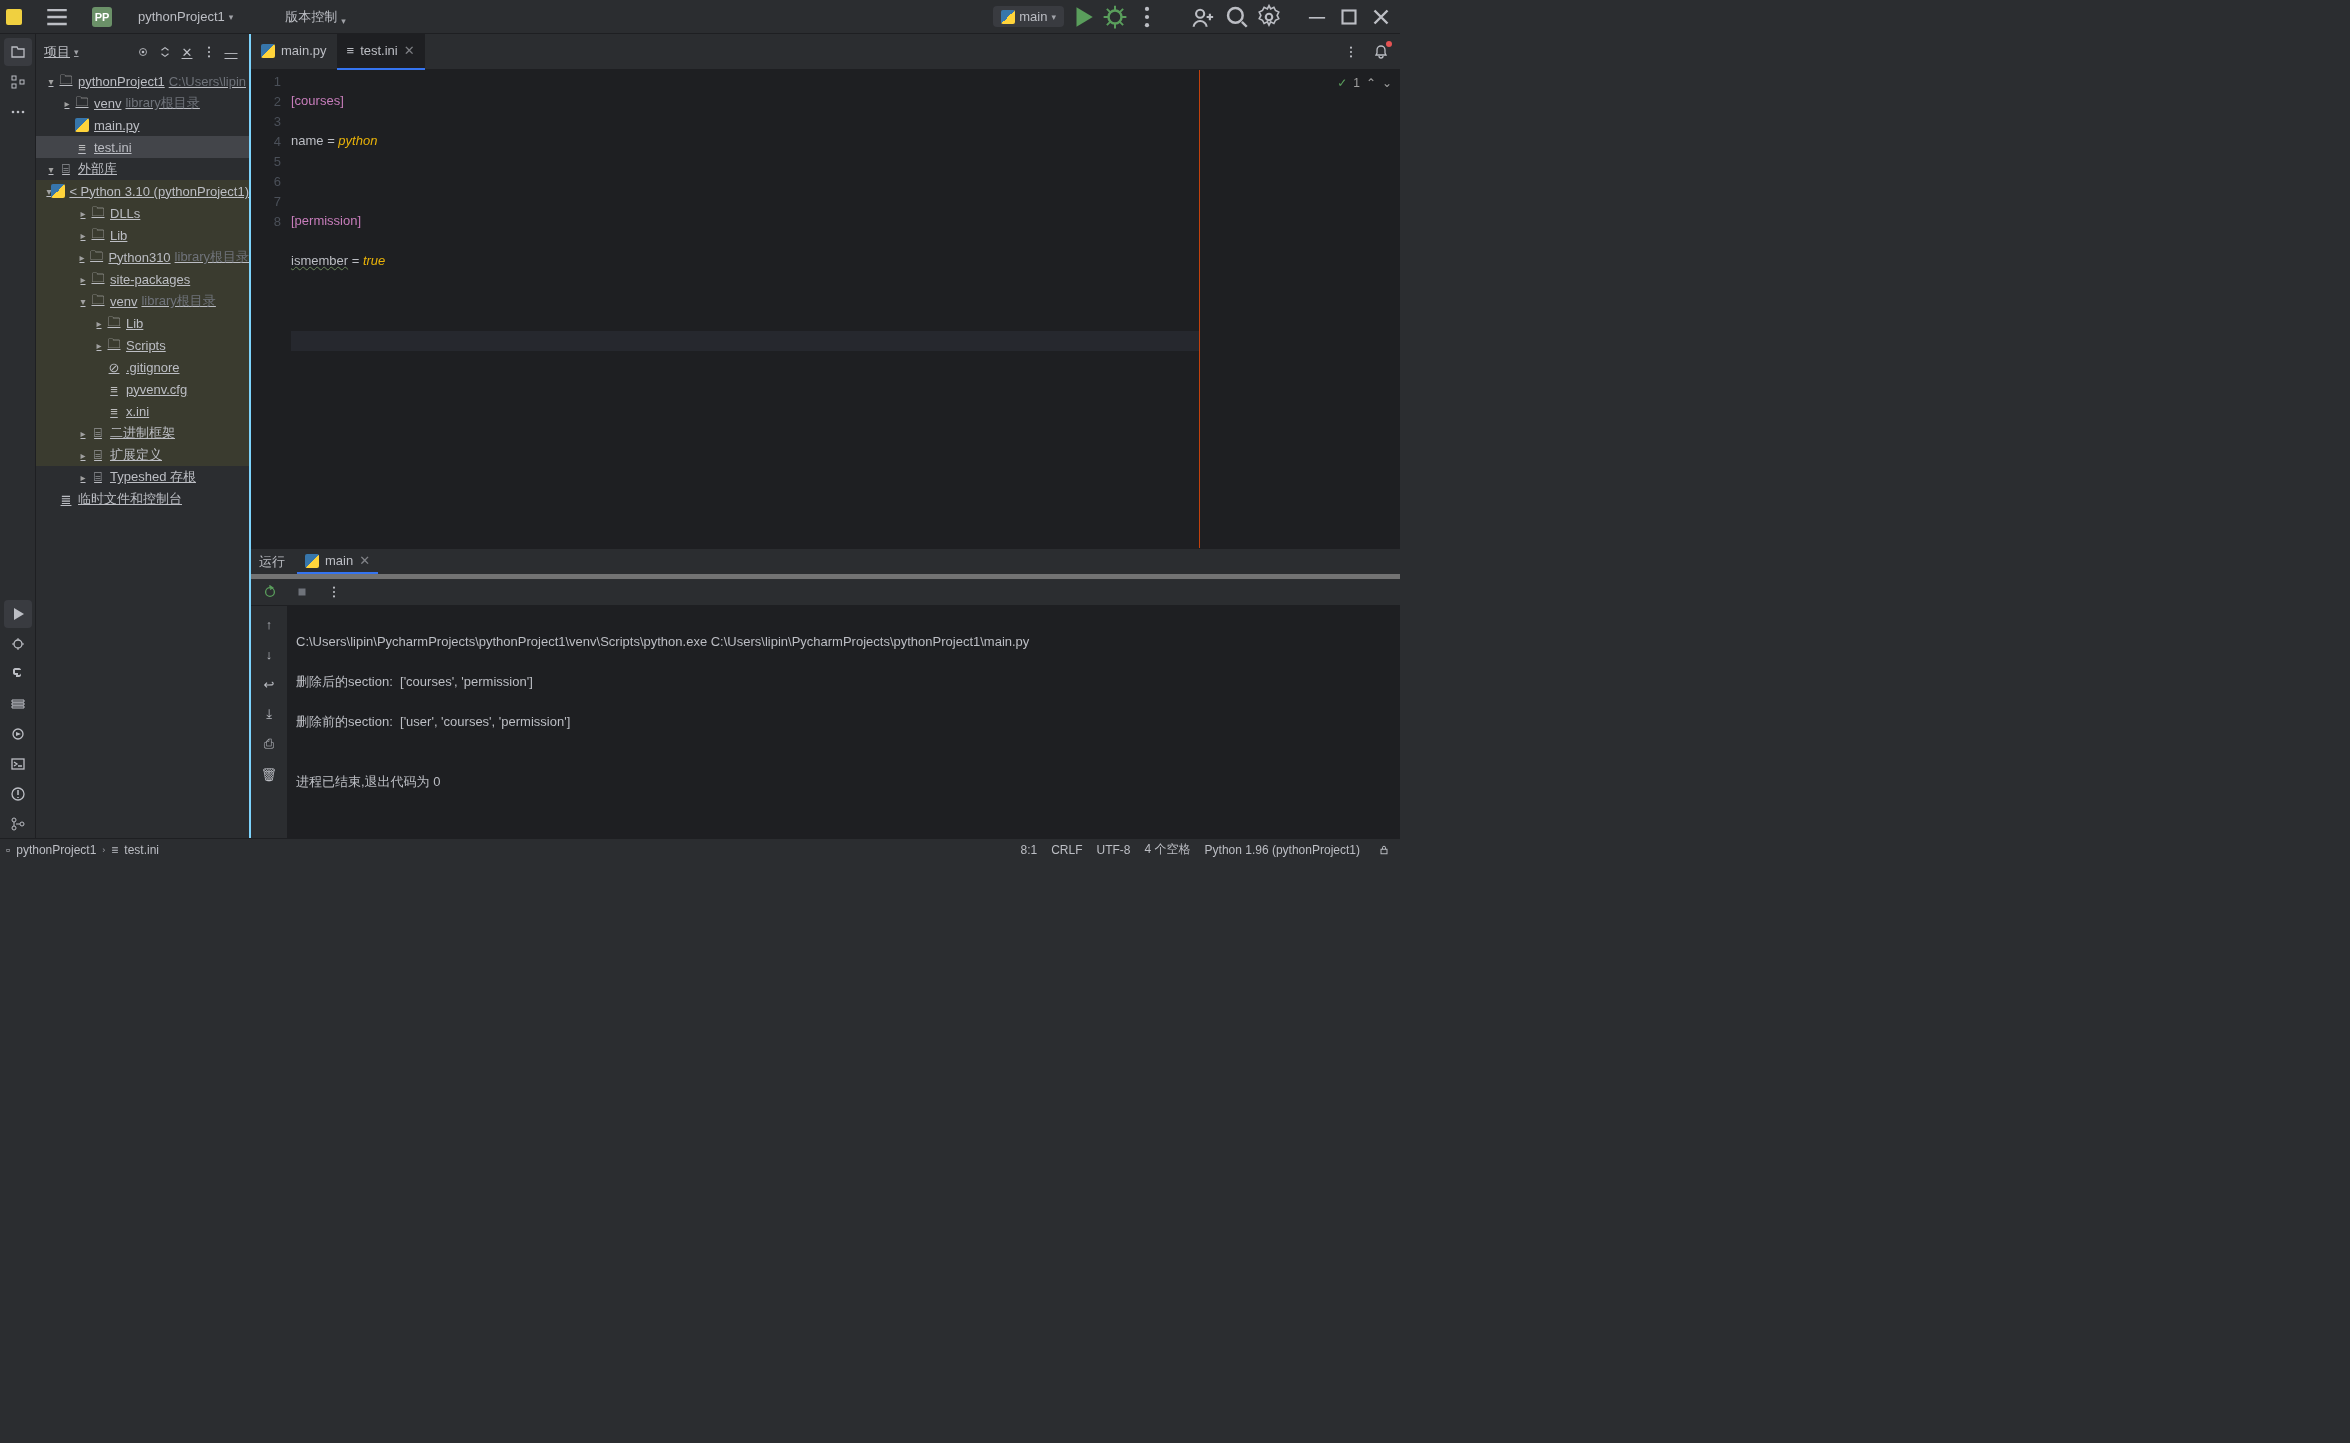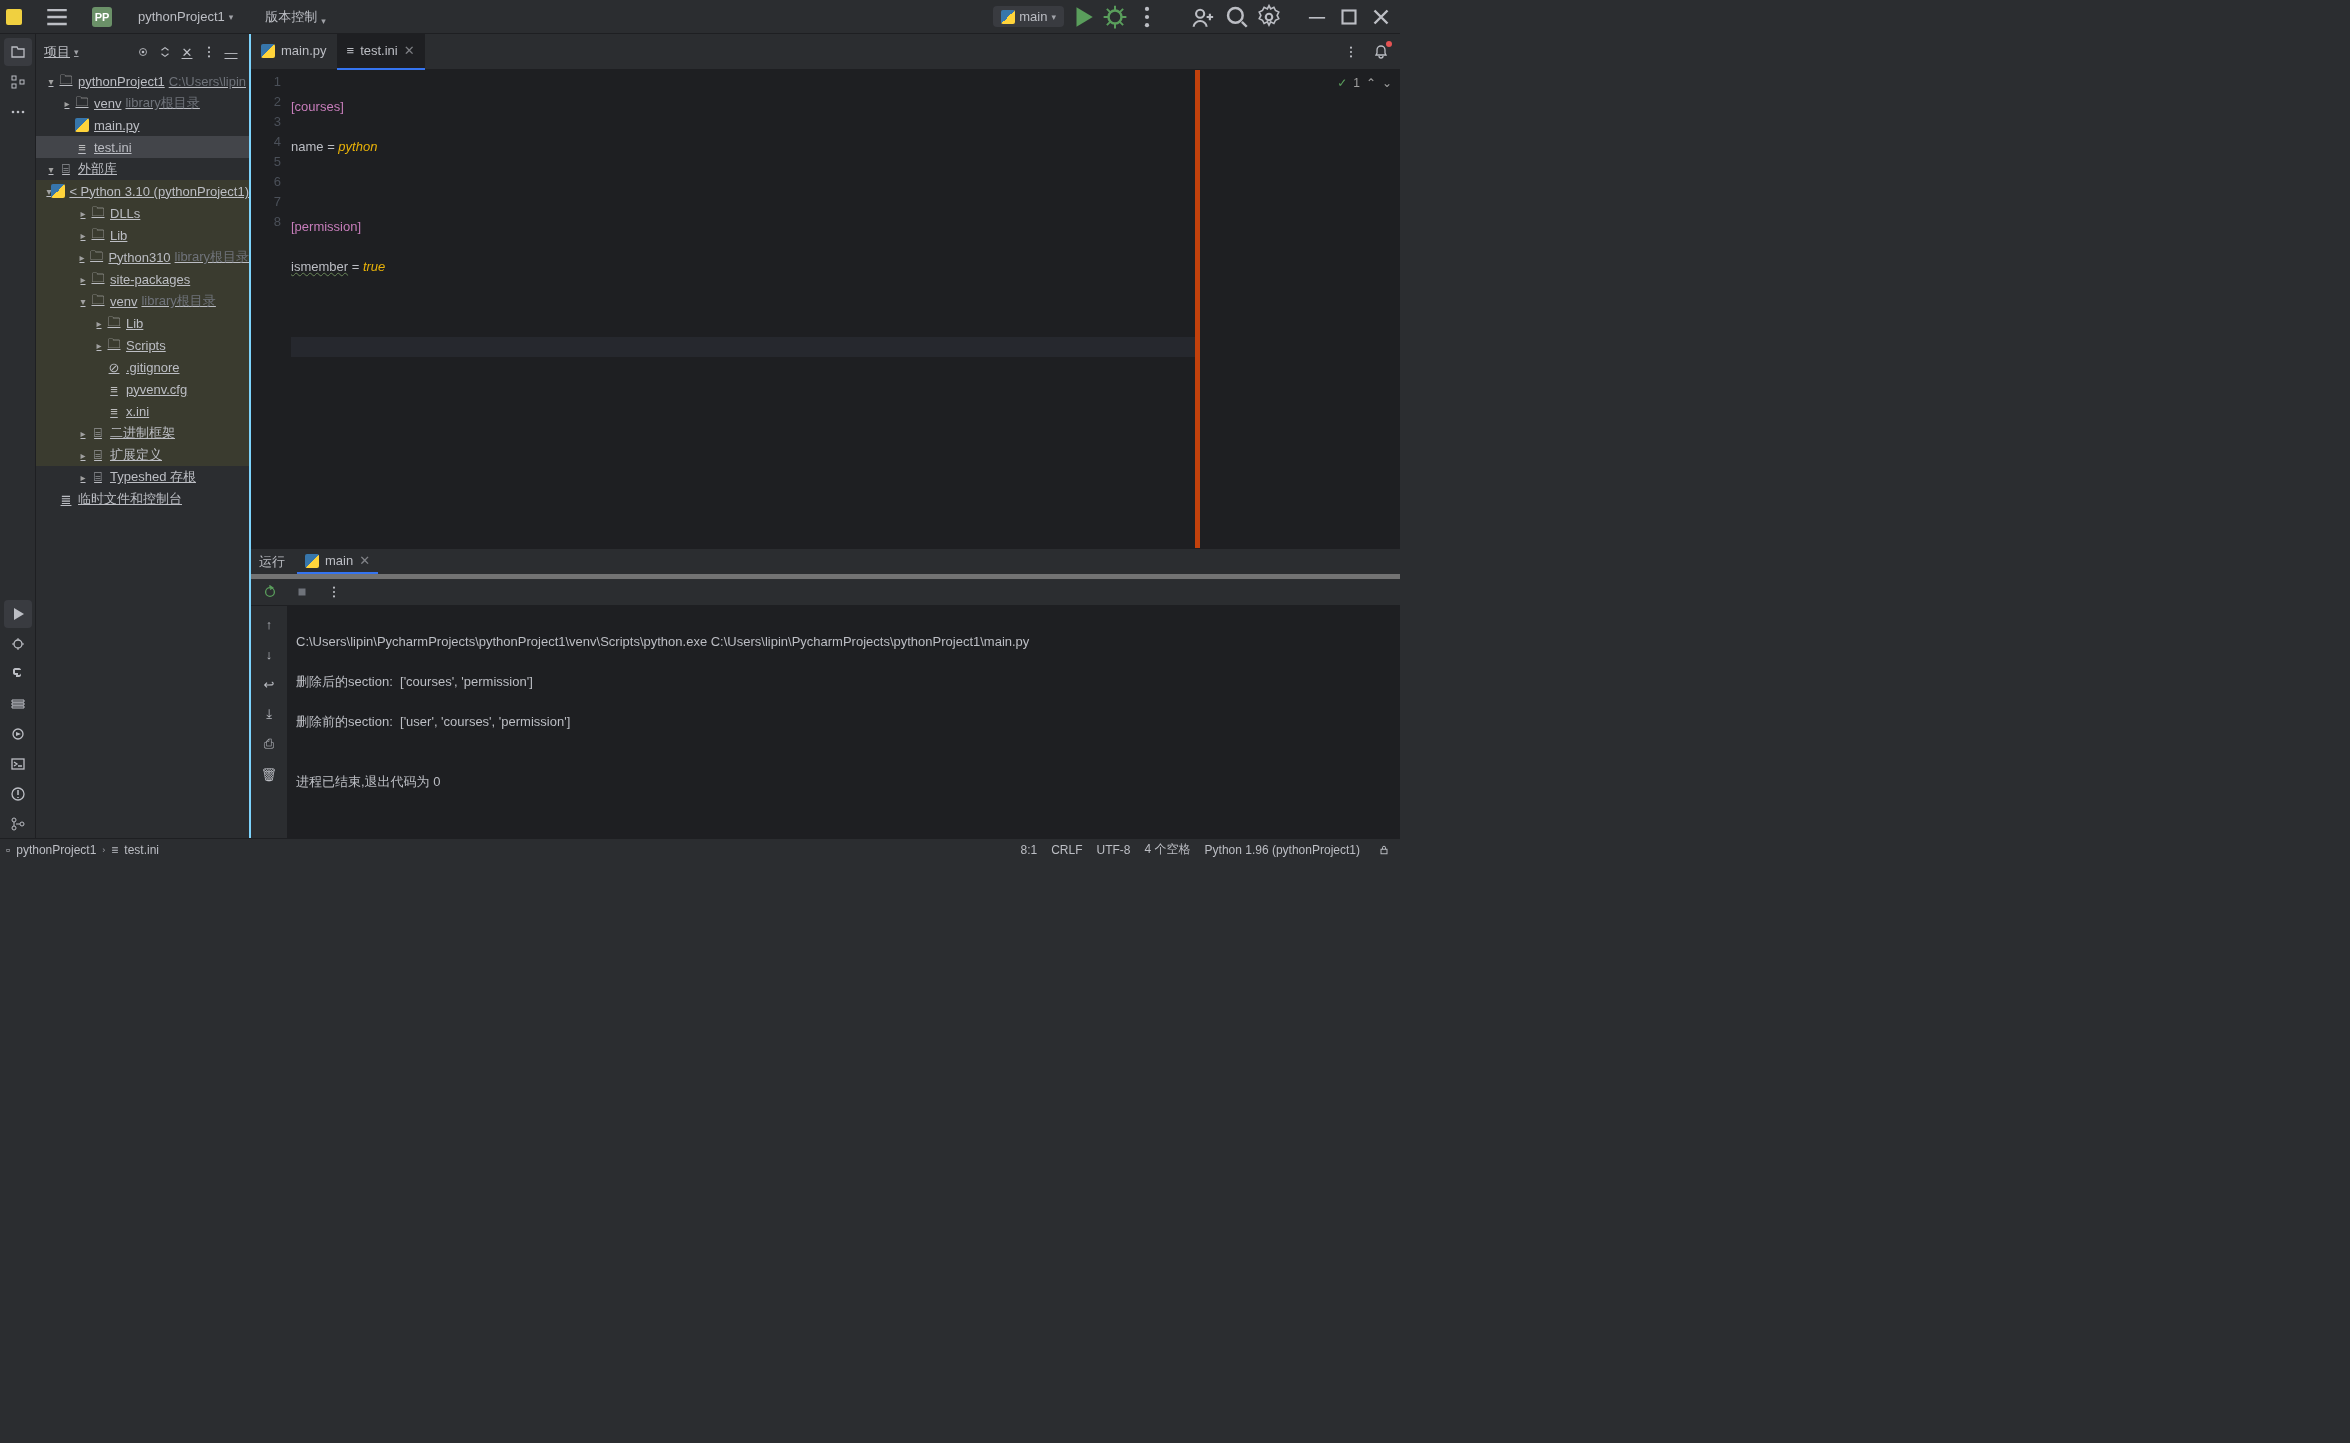--- a/index.html
+++ b/index.html
@@ -4,21 +4,21 @@
 <style>
 * { margin: 0; padding: 0; box-sizing: border-box; font-family: -apple-system, "Segoe UI", sans-serif; }
 body { background: #2b2d30; color: #bcbec4; font-size: 13px; overflow: hidden; width: 1400px; height: 860px; }
 .titlebar { height: 34px; background: #2b2d30; display: flex; align-items: center; padding: 0 6px; border-bottom: 1px solid #1e1f22; }
 .titlebar-left { display: flex; align-items: center; gap: 22px; flex: 1; }
 .titlebar-right { display: flex; align-items: center; gap: 6px; }
 .icon-btn { width: 26px; height: 26px; display: flex; align-items: center; justify-content: center; border-radius: 4px; cursor: pointer; color: #bcbec4; }
 .app-icon { width: 16px; height: 16px; background: #f0d040; border-radius: 2px; }
 .pp-badge { width: 20px; height: 20px; background: #6b9168; color: #fff; font-size: 11px; font-weight: bold; border-radius: 3px; display: flex; align-items: center; justify-content: center; }
 .proj-name { display: flex; align-items: center; gap: 4px; cursor: pointer; padding: 2px 4px; }
-.vc-menu { cursor: pointer; padding: 2px 6px; display: flex; align-items: flex-end; gap: 4px; }
+.vc-menu { cursor: pointer; padding: 2px 6px; display: flex; align-items: flex-end; gap: 4px; margin-left: 20px; }
 .run-cfg { display: flex; align-items: center; gap: 4px; padding: 3px 8px; background: #393b40; border-radius: 4px; cursor: pointer; }
 .py-icon-sm { width: 14px; height: 14px; background: linear-gradient(135deg,#3776ab 50%,#ffd43b 50%); border-radius: 2px; }
 .body-row { display: flex; height: calc(100% - 34px - 22px); }
 .left-rail { width: 36px; background: #2b2d30; display: flex; flex-direction: column; align-items: center; padding-top: 4px; gap: 2px; border-right: 1px solid #1e1f22; }
 .rail-btn { width: 28px; height: 28px; display: flex; align-items: center; justify-content: center; border-radius: 4px; cursor: pointer; }
 .rail-btn.active { background: #393b40; }
 .rail-sep { flex: 1; }
 .panel-project { width: 215px; background: #2b2d30; border-right: 2px solid #7dd3fc; display: flex; flex-direction: column; text-decoration: underline; }
 .panel-header { height: 36px; display: flex; align-items: center; padding: 0 8px; gap: 4px; }
 .panel-title { flex: 1; display: flex; align-items: center; gap: 4px; cursor: pointer; }
@@ -34,21 +34,21 @@
 .file-ic { color: #bdbdbd; }
 .dim { color: #6f737a; margin-left: 4px; }
 .editor-area { flex: 1; display: flex; flex-direction: column; background: #1e1f22; }
 .tabs { height: 36px; display: flex; align-items: center; background: #2b2d30; border-bottom: 1px solid #1e1f22; }
 .tabs-right { margin-left: auto; display: flex; gap: 4px; padding-right: 6px; }
 .tab { height: 36px; display: flex; align-items: center; padding: 0 10px; gap: 6px; cursor: pointer; border-bottom: 2px solid transparent; }
 .tab.active { border-bottom-color: #3574f0; background: #1e1f22; }
 .tab-close { opacity: 0.6; cursor: pointer; }
 .editor { flex: 1; display: flex; font-family: 'JetBrains Mono', Consolas, monospace; font-size: 13px; position: relative; }
 .gutter { width: 40px; text-align: right; padding-right: 10px; color: #4b5059; user-select: none; line-height: 20px; padding-top: 2px; }
-.code { flex: 1; line-height: 20px; padding-top: 7px; white-space: pre; border-right: 5px solid #c2410c; margin-right: 200px; position: relative; }
+.code { flex: 1; line-height: 20px; padding-top: 1px; white-space: pre; border-right: 1px solid #c2410c; margin-right: 200px; position: relative; }
 .code .sect { color: #c77dbb; }
 .code .key { color: #bcbec4; }
 .code .eq { color: #bcbec4; }
 .code .val { color: #eab308; font-style: italic; }
 .code .typo { text-decoration: underline wavy #6a8759; text-decoration-thickness: 1px; }
 .code-line.current { background: #26282e; }
 .inspect { position: absolute; top: 6px; right: 8px; display: flex; align-items: center; gap: 6px; color: #a0a0a0; font-size: 12px; }
 .inspect .chk { color: #5a9e5c; }
 .run-panel { height: 290px; border-top: 1px solid #1e1f22; display: flex; background: #2b2d30; flex-direction: column; }
 .run-header { height: 34px; display: flex; align-items: center; padding: 0 8px; border-bottom: 5px solid #737373; }

